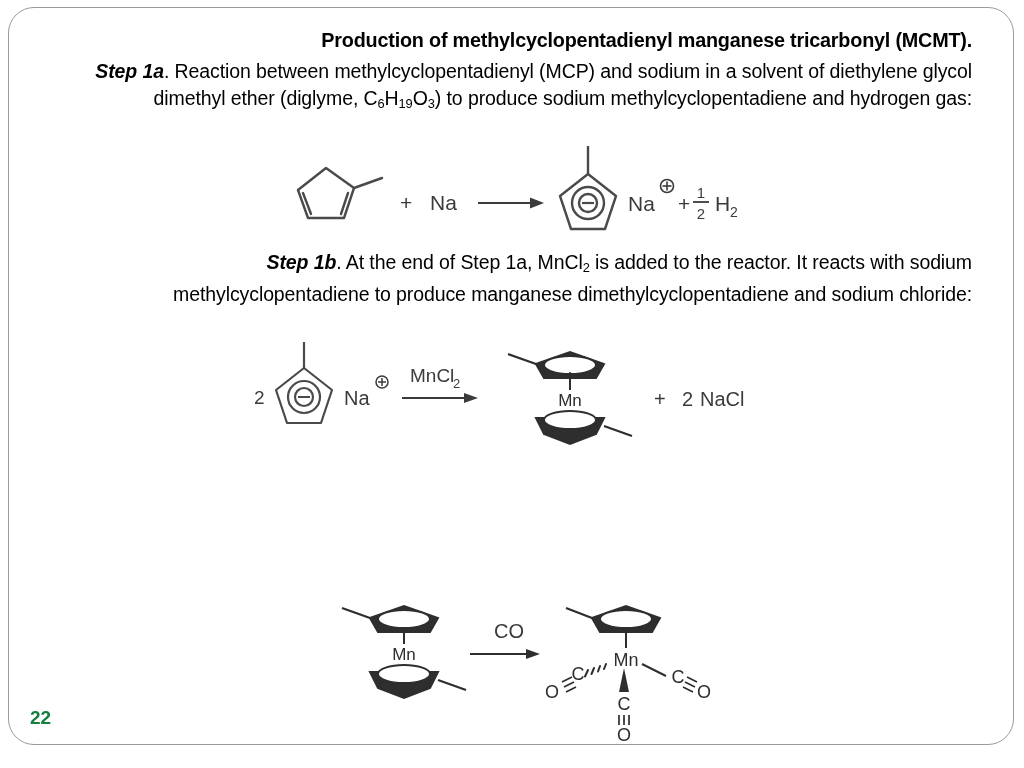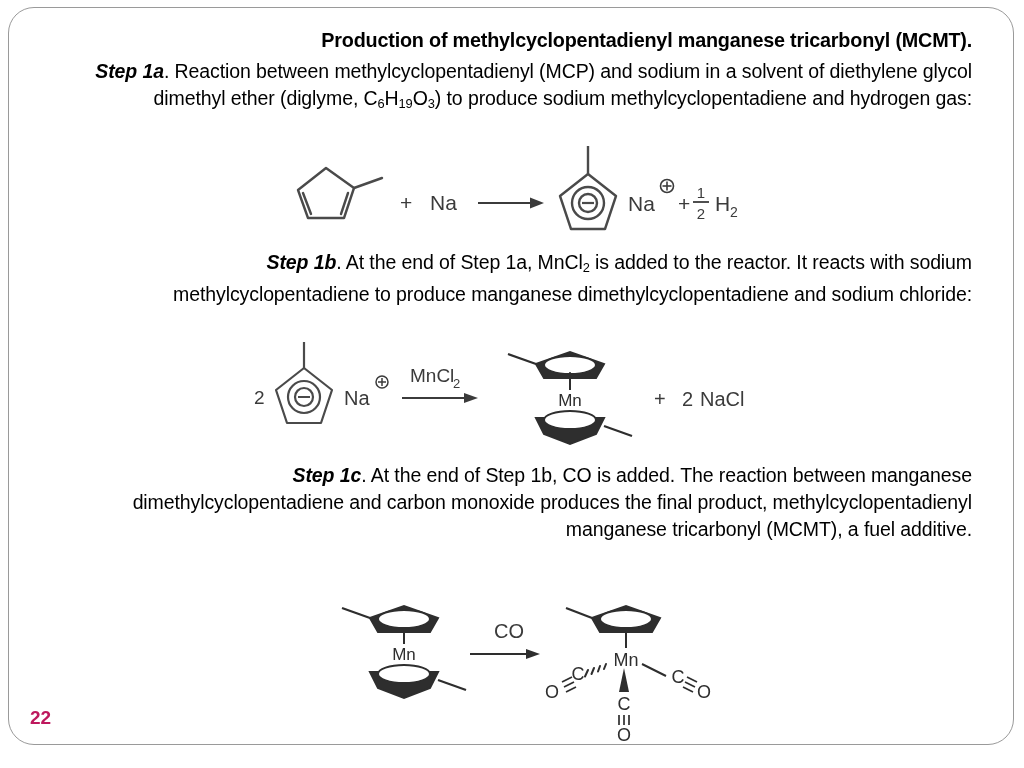--- a/index.html
+++ b/index.html
@@ -61,21 +61,21 @@
   #para-1b { left: 92px; top: 249px; width: 880px; }
   #para-1c { left: 92px; top: 462px; width: 880px; }
 
   
   .page-number {
     position: absolute;
     left: 30px;
     top: 707px;
     font-size: 19px;
     font-weight: bold;
-    color: #be185d;
+    color: #15803d;
   }
 
   
   .scheme {
     position: absolute;
   }
   #scheme-1a { left: 282px; top: 152px; width: 460px; height: 90px; }
   #scheme-1b { left: 240px; top: 338px; width: 520px; height: 118px; }
   #scheme-1c { left: 330px; top: 588px; width: 400px; height: 145px; }
 
@@ -193,23 +193,20 @@
           <line x1="364" y1="88" x2="392" y2="98" stroke-width="2.2"></line>
         </g>
       </g>
 
       <text x="414" y="68" font-family="'Liberation Sans',sans-serif" font-size="20" fill="#3b3b3b">+</text>
       <text x="442" y="68" font-family="'Liberation Sans',sans-serif" font-size="20" fill="#3b3b3b">2</text>
       <text x="460" y="68" font-family="'Liberation Sans',sans-serif" font-size="20" fill="#3b3b3b">NaCl</text>
     </svg>
   </div>
 
-  <div class="textblock" id="para-1c">
-    <span class="step-label">Step 1c</span><span>. At the end of Step 1b, CO is added. The reaction between manganese dimethylcyclopentadiene and carbon monoxide produces the final product, methylcyclopentadienyl manganese tricarbonyl (MCMT), a fuel additive.</span>
-  </div>
 
   <div class="scheme" id="scheme-1c">
     <svg width="400" height="145" viewBox="0 0 400 145">
 
       <g>
         <g stroke="#2e2e2e" fill="none" stroke-width="2">
           <polygon points="40,30 74,18 108,30 100,44 48,44" fill="#2e2e2e" stroke="#2e2e2e"></polygon>
           <ellipse cx="74" cy="31" rx="26" ry="9" fill="#ffffff" stroke="#2e2e2e" stroke-width="2"></ellipse>
           <line x1="40" y1="30" x2="12" y2="20" stroke-width="2.2"></line>
         </g>

